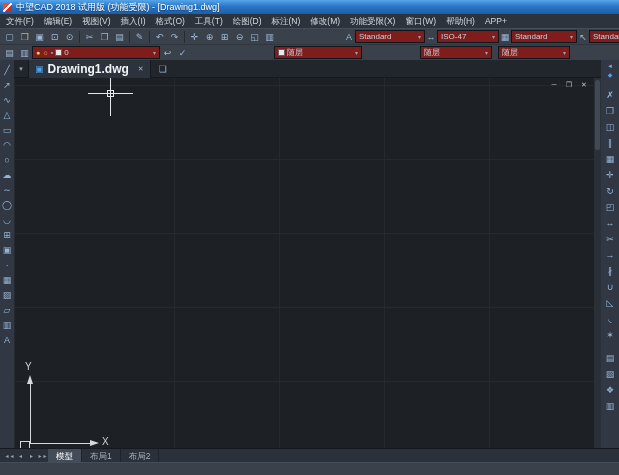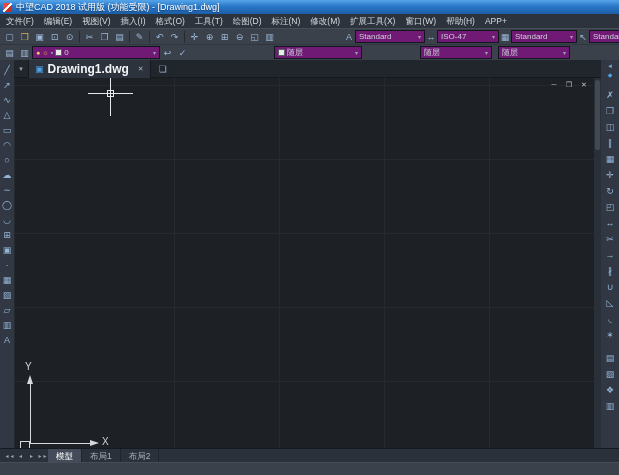--- a/index.html
+++ b/index.html
@@ -24,21 +24,21 @@
 
   
   .toolbar { position:absolute; left:0; width:619px; height:16px; background:#3a414b;
     display:flex; align-items:center; padding:0 2px; white-space:nowrap; }
   .tb1 { top:28px; border-top:1px solid #454d58; }
   .tb2 { top:44px; border-top:1px solid #30363f; }
   .tbtn { width:15px; height:14px; line-height:14px; text-align:center; font-size:9px;
     color:#9db9d8; flex:0 0 auto; }
   .tbtn.warm { color:#d8b35a; }
   .tb-div { width:1px; height:12px; background:#262b32; margin:0 2px; flex:0 0 auto; }
-  .dd { height:13px; background:#701a75; border:1px solid #12161c; display:flex;
+  .dd { height:13px; background:#7f1d1d; border:1px solid #12161c; display:flex;
     align-items:center; font-size:8px; color:#ccd1d8; padding:0 3px; gap:2px; flex:0 0 auto; }
   .dd .caret { margin-left:auto; font-size:6px; color:#96a0ab; }
   .w70 { width:70px; } .w62 { width:62px; } .w66 { width:66px; } .w60 { width:60px; }
   .layer-dd { width:128px; }
   .color-dd { width:88px; margin-left:84px; }
   .lt-dd { width:72px; margin-left:58px; }
   .lw-dd { width:72px; margin-left:6px; }
   .chip { width:7px; height:7px; background:#e9e9e9; border:1px solid #5a6068; flex:0 0 auto; }
   .mini { font-size:7px; line-height:13px; }
   .mini.bulb { color:#f0d060; } .mini.sun { color:#e8a94a; } .mini.lockg { color:#9aa3ad; }
@@ -126,21 +126,21 @@
   <div class="menubar">
     <span class="menu-item">文件(F)</span>
     <span class="menu-item">编辑(E)</span>
     <span class="menu-item">视图(V)</span>
     <span class="menu-item">插入(I)</span>
     <span class="menu-item">格式(O)</span>
     <span class="menu-item">工具(T)</span>
     <span class="menu-item">绘图(D)</span>
     <span class="menu-item">标注(N)</span>
     <span class="menu-item">修改(M)</span>
-    <span class="menu-item">扩展工具(X)</span>
+    <span class="menu-item">功能受限(X)</span>
     <span class="menu-item">窗口(W)</span>
     <span class="menu-item">帮助(H)</span>
     <span class="menu-item">APP+</span>
   </div>
 
   <div class="toolbar tb1">
     <span class="tbtn">▢</span>
     <span class="tbtn warm">❒</span>
     <span class="tbtn">▣</span>
     <span class="tbtn">⊡</span>

